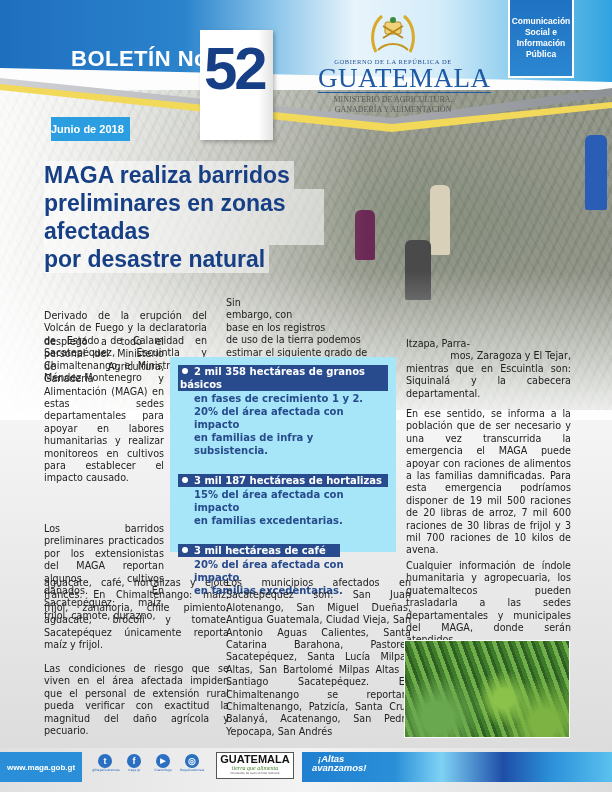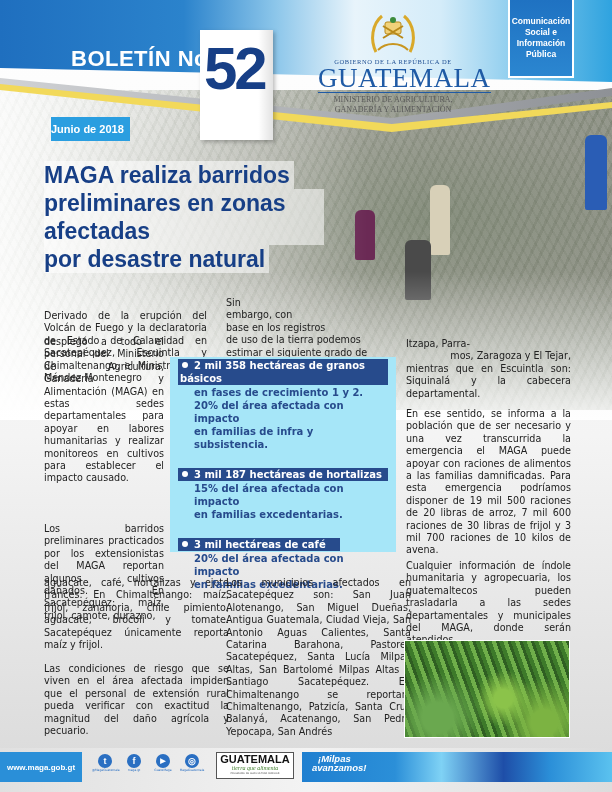--- a/index.html
+++ b/index.html
@@ -117,21 +117,21 @@
   .col2a { left: 226px; top: 268px; width: 160px; text-align: left; margin-top: 29px; }
   .col2b { left: 226px; top: 577px; width: 185px; }
   .col3a { left: 406px; top: 338px; width: 165px; }
   .col3b { left: 406px; top: 408px; width: 165px; }
   .col3c { left: 406px; top: 560px; width: 165px; }
 
   
   .highlight {
     position: absolute; left: 170px; top: 357px; width: 226px; height: 195px;
     background: #a6e6f8;
-    padding: 2px 8px 0 8px;
+    padding: 8px 8px 0 8px;
   }
   .hl-item { margin-bottom: 12px; font-family: "DejaVu Sans", sans-serif; }
   .hl-title {
     display: inline-block; background: #274b8c; color: #ffffff;
     font-size: 10px; font-weight: bold; line-height: 13px; padding: 0 4px 0 2px;
   }
   .hl-title .bullet { display: inline-block; width: 6px; height: 6px; border-radius: 50%; background: #fff; margin: 0 6px 1px 2px; }
   .hl-line { font-size: 10px; font-weight: bold; color: #274b8c; line-height: 13px; padding-left: 16px; }
   .hl-item.wide .hl-title { width: 210px; }
 
@@ -296,15 +296,15 @@
 </div>
 
 <div class="gt-brand">
   <div class="n">GUATEMALA</div>
   <div class="t">tierra que alimenta</div>
   <div class="s">PROGRAMA DE AGRICULTURA FAMILIAR</div>
 </div>
 
 <div class="juntos-bar"></div>
 <div class="juntos">
-  <div style="padding-left:6px">¡Milpas</div>
+  <div style="padding-left:6px">¡Altas</div>
   <div>avanzamos!</div>
 </div>
 
 </body></html>

